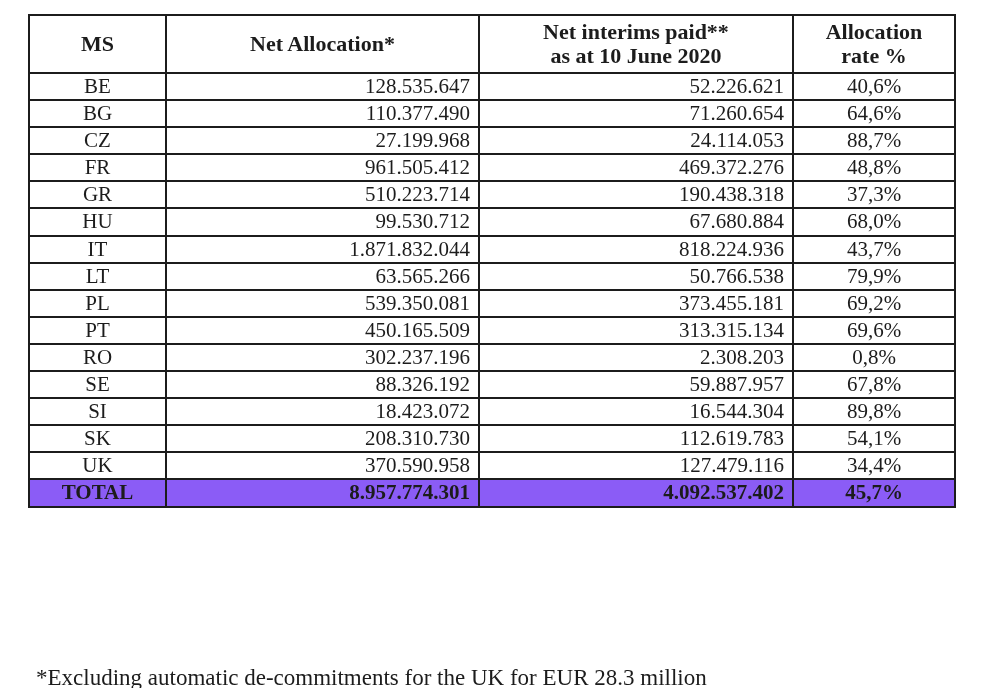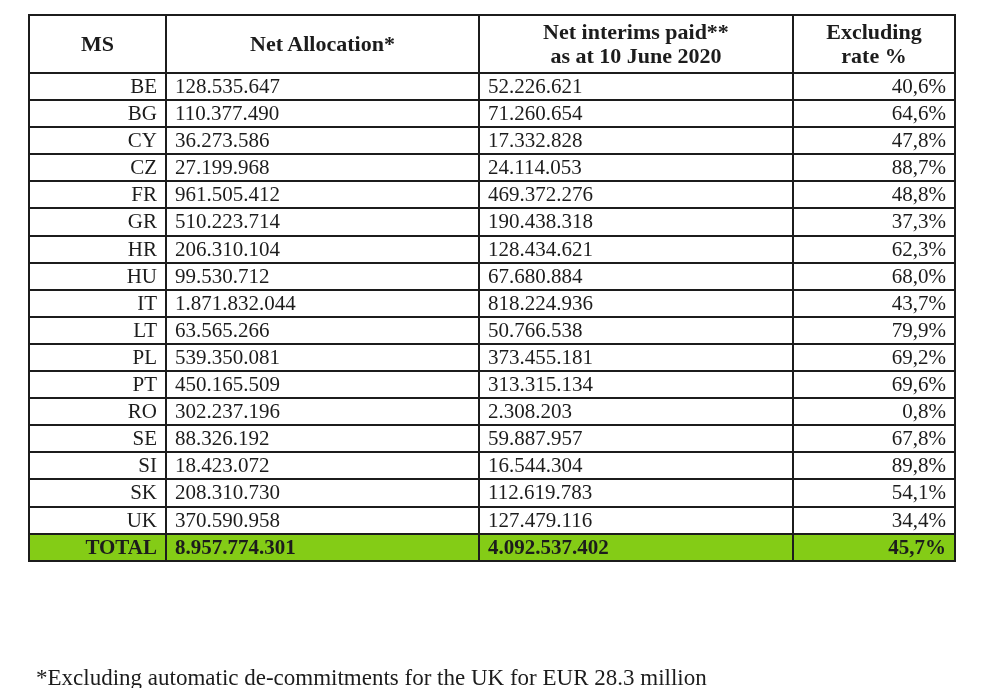--- a/index.html
+++ b/index.html
@@ -34,25 +34,25 @@
     overflow: hidden;
   }
   table.ms-table th {
     font-weight: bold;
     font-size: 22px;
     text-align: center;
     vertical-align: middle;
     height: 52px;
     padding: 2px 6px;
   }
-  td.cell-center { text-align: right; }
-  td.cell-right  { }
+  td.cell-center { text-align: center; }
+  td.cell-right  { text-align: right; }
   table.ms-table tbody td { height: 23px; }
   tr.total-row td {
-    background: #84cc16;
+    background: #8b5cf6;
     font-weight: bold;
     height: 26px;
   }
   .col-ms        { width: 137px; }
   .col-alloc     { width: 313px; }
   .col-interims  { width: 314px; }
   .col-absorb    { width: 162px; }
   .footnotes {
     position: absolute;
     left: 36px;
@@ -77,68 +77,56 @@
     </colgroup>
     <thead>
       <tr>
         <th>MS</th>
         <th>Net Allocation*</th>
         <th>
           <span>Net interims paid**</span><br>
           <span>as at 10 June 2020</span>
         </th>
         <th>
-          <span>Excluding</span><br>
+          <span>Allocation</span><br>
           <span>rate %</span>
         </th>
       </tr>
     </thead>
     <tbody>
 
     <tr>
           <td class="cell-center">BE</td>
           <td class="cell-right">128.535.647</td>
           <td class="cell-right">52.226.621</td>
           <td class="cell-center">40,6%</td>
         </tr>
         <tr>
           <td class="cell-center">BG</td>
           <td class="cell-right">110.377.490</td>
           <td class="cell-right">71.260.654</td>
           <td class="cell-center">64,6%</td>
         </tr>
         <tr>
-          <td class="cell-center">CY</td>
-          <td class="cell-right">36.273.586</td>
-          <td class="cell-right">17.332.828</td>
-          <td class="cell-center">47,8%</td>
-        </tr>
-        <tr>
           <td class="cell-center">CZ</td>
           <td class="cell-right">27.199.968</td>
           <td class="cell-right">24.114.053</td>
           <td class="cell-center">88,7%</td>
         </tr>
         <tr>
           <td class="cell-center">FR</td>
           <td class="cell-right">961.505.412</td>
           <td class="cell-right">469.372.276</td>
           <td class="cell-center">48,8%</td>
         </tr>
         <tr>
           <td class="cell-center">GR</td>
           <td class="cell-right">510.223.714</td>
           <td class="cell-right">190.438.318</td>
           <td class="cell-center">37,3%</td>
-        </tr>
-        <tr>
-          <td class="cell-center">HR</td>
-          <td class="cell-right">206.310.104</td>
-          <td class="cell-right">128.434.621</td>
-          <td class="cell-center">62,3%</td>
         </tr>
         <tr>
           <td class="cell-center">HU</td>
           <td class="cell-right">99.530.712</td>
           <td class="cell-right">67.680.884</td>
           <td class="cell-center">68,0%</td>
         </tr>
         <tr>
           <td class="cell-center">IT</td>
           <td class="cell-right">1.871.832.044</td>

